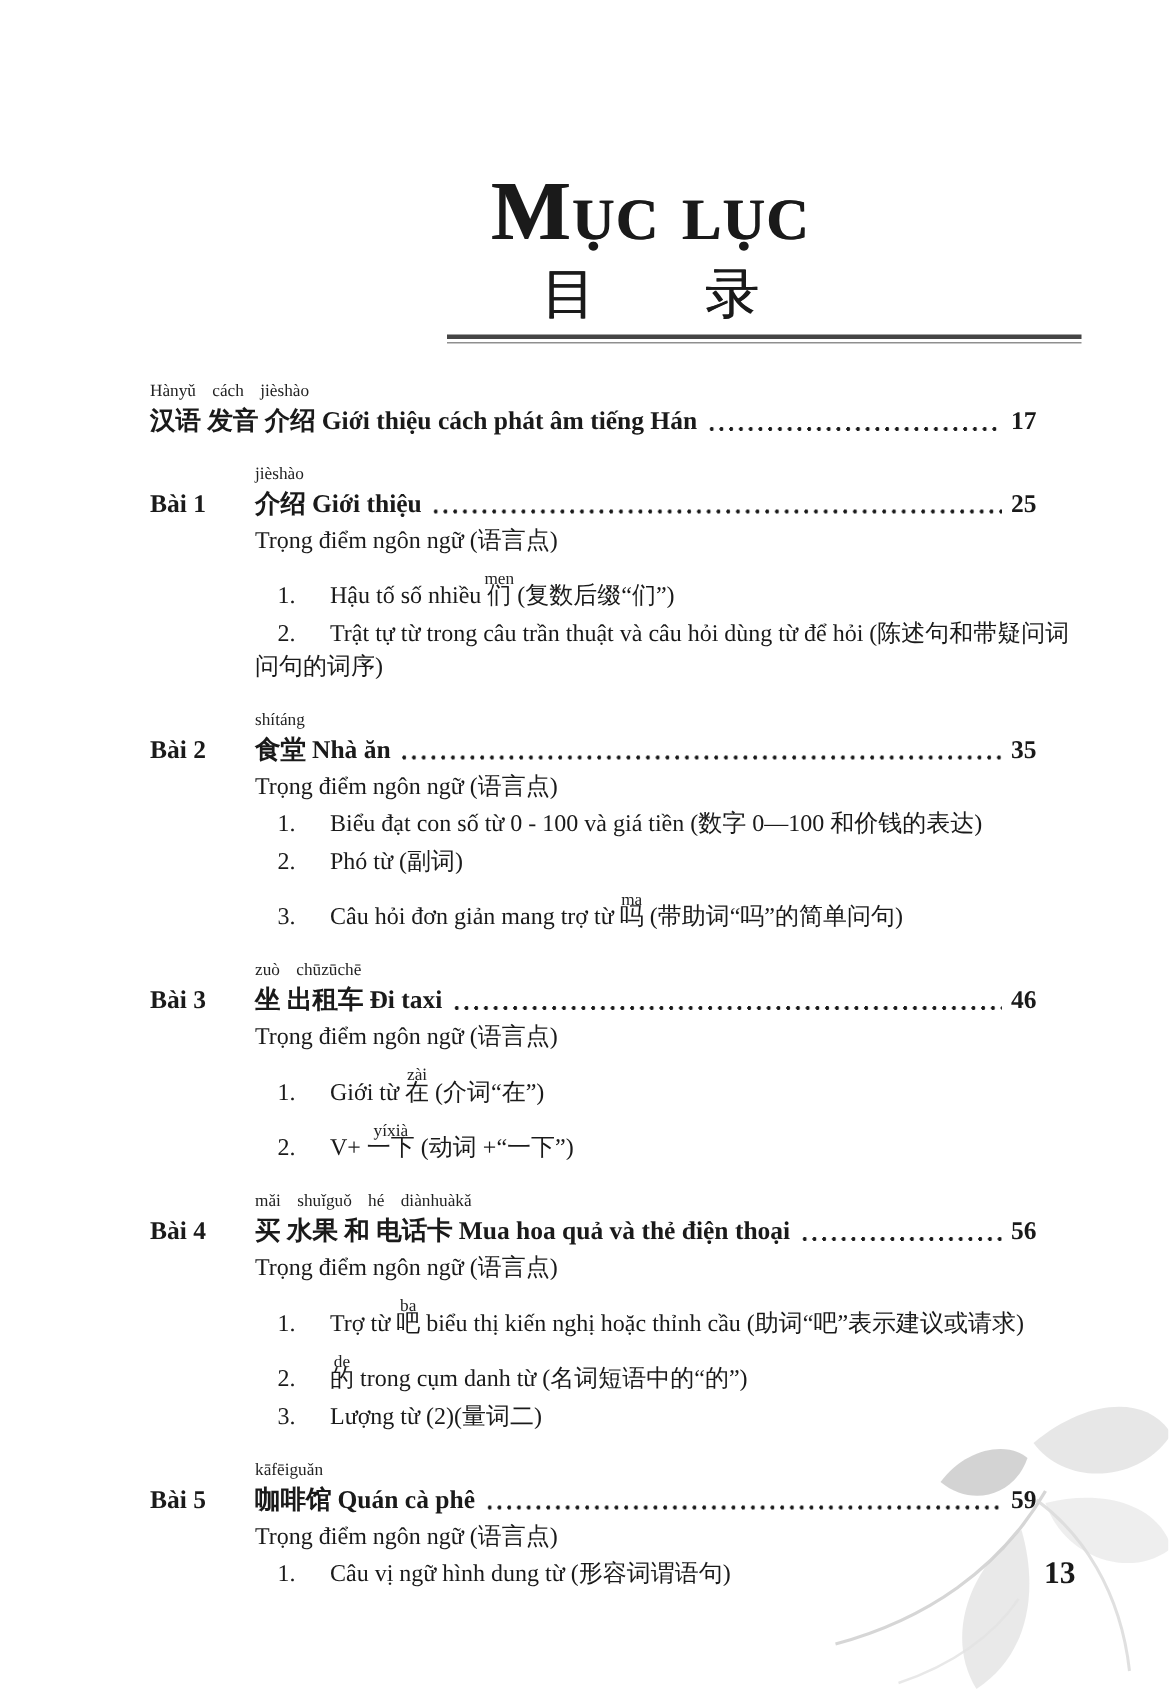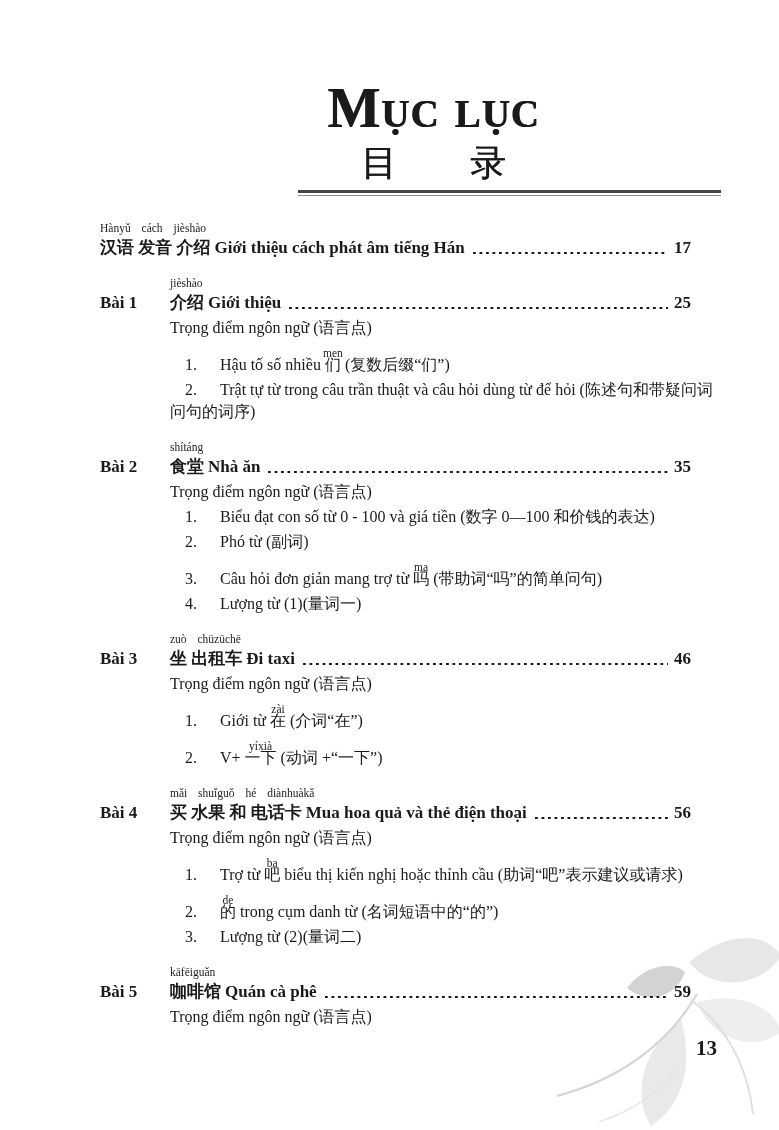--- a/index.html
+++ b/index.html
@@ -6,21 +6,21 @@
   html, body { background: #ffffff; }
   body {
     width: 779px; height: 1130px;
     position: relative; overflow: hidden;
     font-family: "Liberation Serif", serif;
     color: #1a1a1a;
   }
   .content { position: absolute; left: 100px; right: 58px; top: 80px; }
 
   
-  .title-block { text-align: center; padding-left: 46px; }
+  .title-block { text-align: center; padding-left: 46px; margin-top: 33px; }
   .title-latin {
     font-variant: small-caps;
     font-weight: bold;
     font-size: 56px;
     line-height: 1;
     letter-spacing: 1px;
     text-shadow: 0.7px 0 0 currentColor;
   }
   .title-cjk {
     font-size: 36px; font-weight: normal;
@@ -139,21 +139,20 @@
         <span class="lesson-label">Bài 2</span>
         <span class="cjk-bold">食堂</span>
         <span class="viet-title">Nhà ăn</span>
         <span class="dots"></span>
         <span class="pagenum">35</span>
       </div>
       <div class="subheading">Trọng điểm ngôn ngữ (语言点)</div>
       <div class="item"><span class="num">1.</span><span>Biểu đạt con số từ 0 - 100 và giá tiền (数字 0—100 和价钱的表达)</span></div>
       <div class="item"><span class="num">2.</span><span>Phó từ (副词)</span></div>
       <div class="item with-ruby"><span class="num">3.</span><span>Câu hỏi đơn giản mang trợ từ </span><span class="ruby"><span class="rt">ma</span><span>吗</span></span><span> (带助词“吗”的简单问句)</span></div>
-      <div class="item"><span class="num">4.</span><span>Lượng từ (1)(量词一)</span></div>
     </section>
 
     <section class="entry lesson">
       <div class="pinyin-line indent">zuò chūzūchē</div>
       <div class="heading-row">
         <span class="lesson-label">Bài 3</span>
         <span class="cjk-bold">坐 出租车</span>
         <span class="viet-title">Đi taxi</span>
         <span class="dots"></span>
         <span class="pagenum">46</span>
@@ -181,18 +180,19 @@
     <section class="entry lesson">
       <div class="pinyin-line indent">kāfēiguǎn</div>
       <div class="heading-row">
         <span class="lesson-label">Bài 5</span>
         <span class="cjk-bold">咖啡馆</span>
         <span class="viet-title">Quán cà phê</span>
         <span class="dots"></span>
         <span class="pagenum">59</span>
       </div>
       <div class="subheading">Trọng điểm ngôn ngữ (语言点)</div>
+      <div class="item"><span class="num">1.</span><span>Câu vị ngữ hình dung từ (形容词谓语句)</span></div>
     </section>
 
   </div>
 </div>
 
 <div class="folio">13</div>
 
 </body></html>

